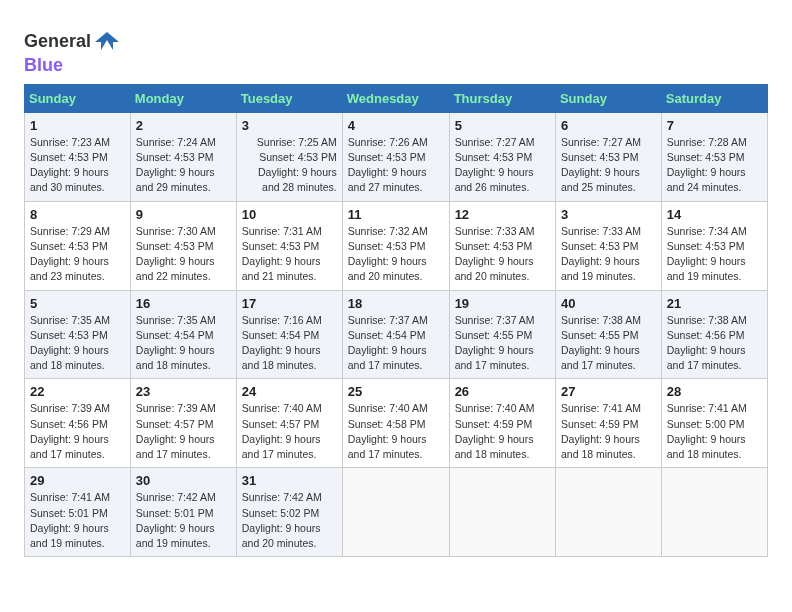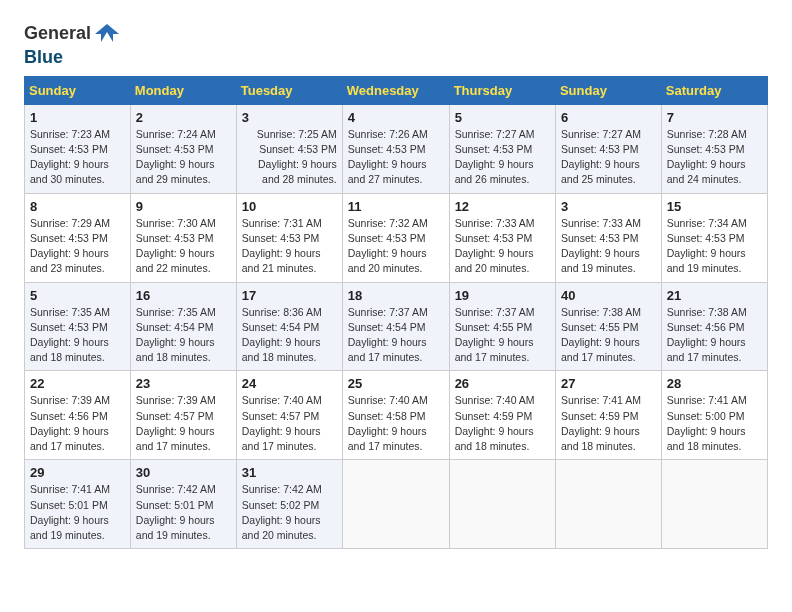--- a/index.html
+++ b/index.html
@@ -12,29 +12,29 @@
     }
     .header-area {
       display: flex;
       justify-content: space-between;
       align-items: flex-start;
       margin-bottom: 8px;
     }
     .logo {
       display: flex;
       align-items: flex-end;
-      margin-top: 0;
+      margin-top: 8px;
     }
     .logo-text {
       font-size: 18px;
       font-weight: bold;
       line-height: 1.1;
     }
     .logo-general { color: #333; }
-    .logo-blue { color: #0c4a6e; }
+    .logo-blue { color: #8b5cf6; }
     .logo-icon {
       width: 28px;
       height: 28px;
       margin-left: 2px;
     }
     .title-area {
       text-align: right;
     }
     .month-title {
       font-size: 36px;
@@ -47,21 +47,21 @@
       color: #444;
       margin-top: 2px;
     }
     .calendar {
       width: 100%;
       border-collapse: collapse;
       font-size: 11px;
     }
     .calendar thead tr th {
       background: #2a6db5;
-      color: #fde047;
+      color: #86efac;
       padding: 6px 4px;
       text-align: left;
       font-size: 13px;
       font-weight: bold;
       border: 1px solid #2a6db5;
     }
     .calendar tbody tr td {
       vertical-align: top;
       padding: 5px 5px;
       border: 1px solid #ccc;
@@ -213,21 +213,21 @@
 and 20 minutes.</div>
         </td>
         <td>
           <span class="day-number">3</span>
           <div class="day-info" style="white-space: pre-line;">Sunrise: 7:33 AM
 Sunset: 4:53 PM
 Daylight: 9 hours
 and 19 minutes.</div>
         </td>
         <td>
-          <span class="day-number">15</span>
+          <span class="day-number">14</span>
           <div class="day-info" style="white-space: pre-line;">Sunrise: 7:34 AM
 Sunset: 4:53 PM
 Daylight: 9 hours
 and 19 minutes.</div>
         </td>
       </tr>
       <tr>
         <td>
           <span class="day-number">5</span>
           <div class="day-info" style="white-space: pre-line;">Sunrise: 7:35 AM
@@ -237,21 +237,21 @@
         </td>
         <td>
           <span class="day-number">16</span>
           <div class="day-info" style="white-space: pre-line;">Sunrise: 7:35 AM
 Sunset: 4:54 PM
 Daylight: 9 hours
 and 18 minutes.</div>
         </td>
         <td>
           <span class="day-number">17</span>
-          <div class="day-info" style="white-space: pre-line;">Sunrise: 8:36 AM
+          <div class="day-info" style="white-space: pre-line;">Sunrise: 7:16 AM
 Sunset: 4:54 PM
 Daylight: 9 hours
 and 18 minutes.</div>
         </td>
         <td>
           <span class="day-number">18</span>
           <div class="day-info" style="white-space: pre-line;">Sunrise: 7:37 AM
 Sunset: 4:54 PM
 Daylight: 9 hours
 and 17 minutes.</div>

